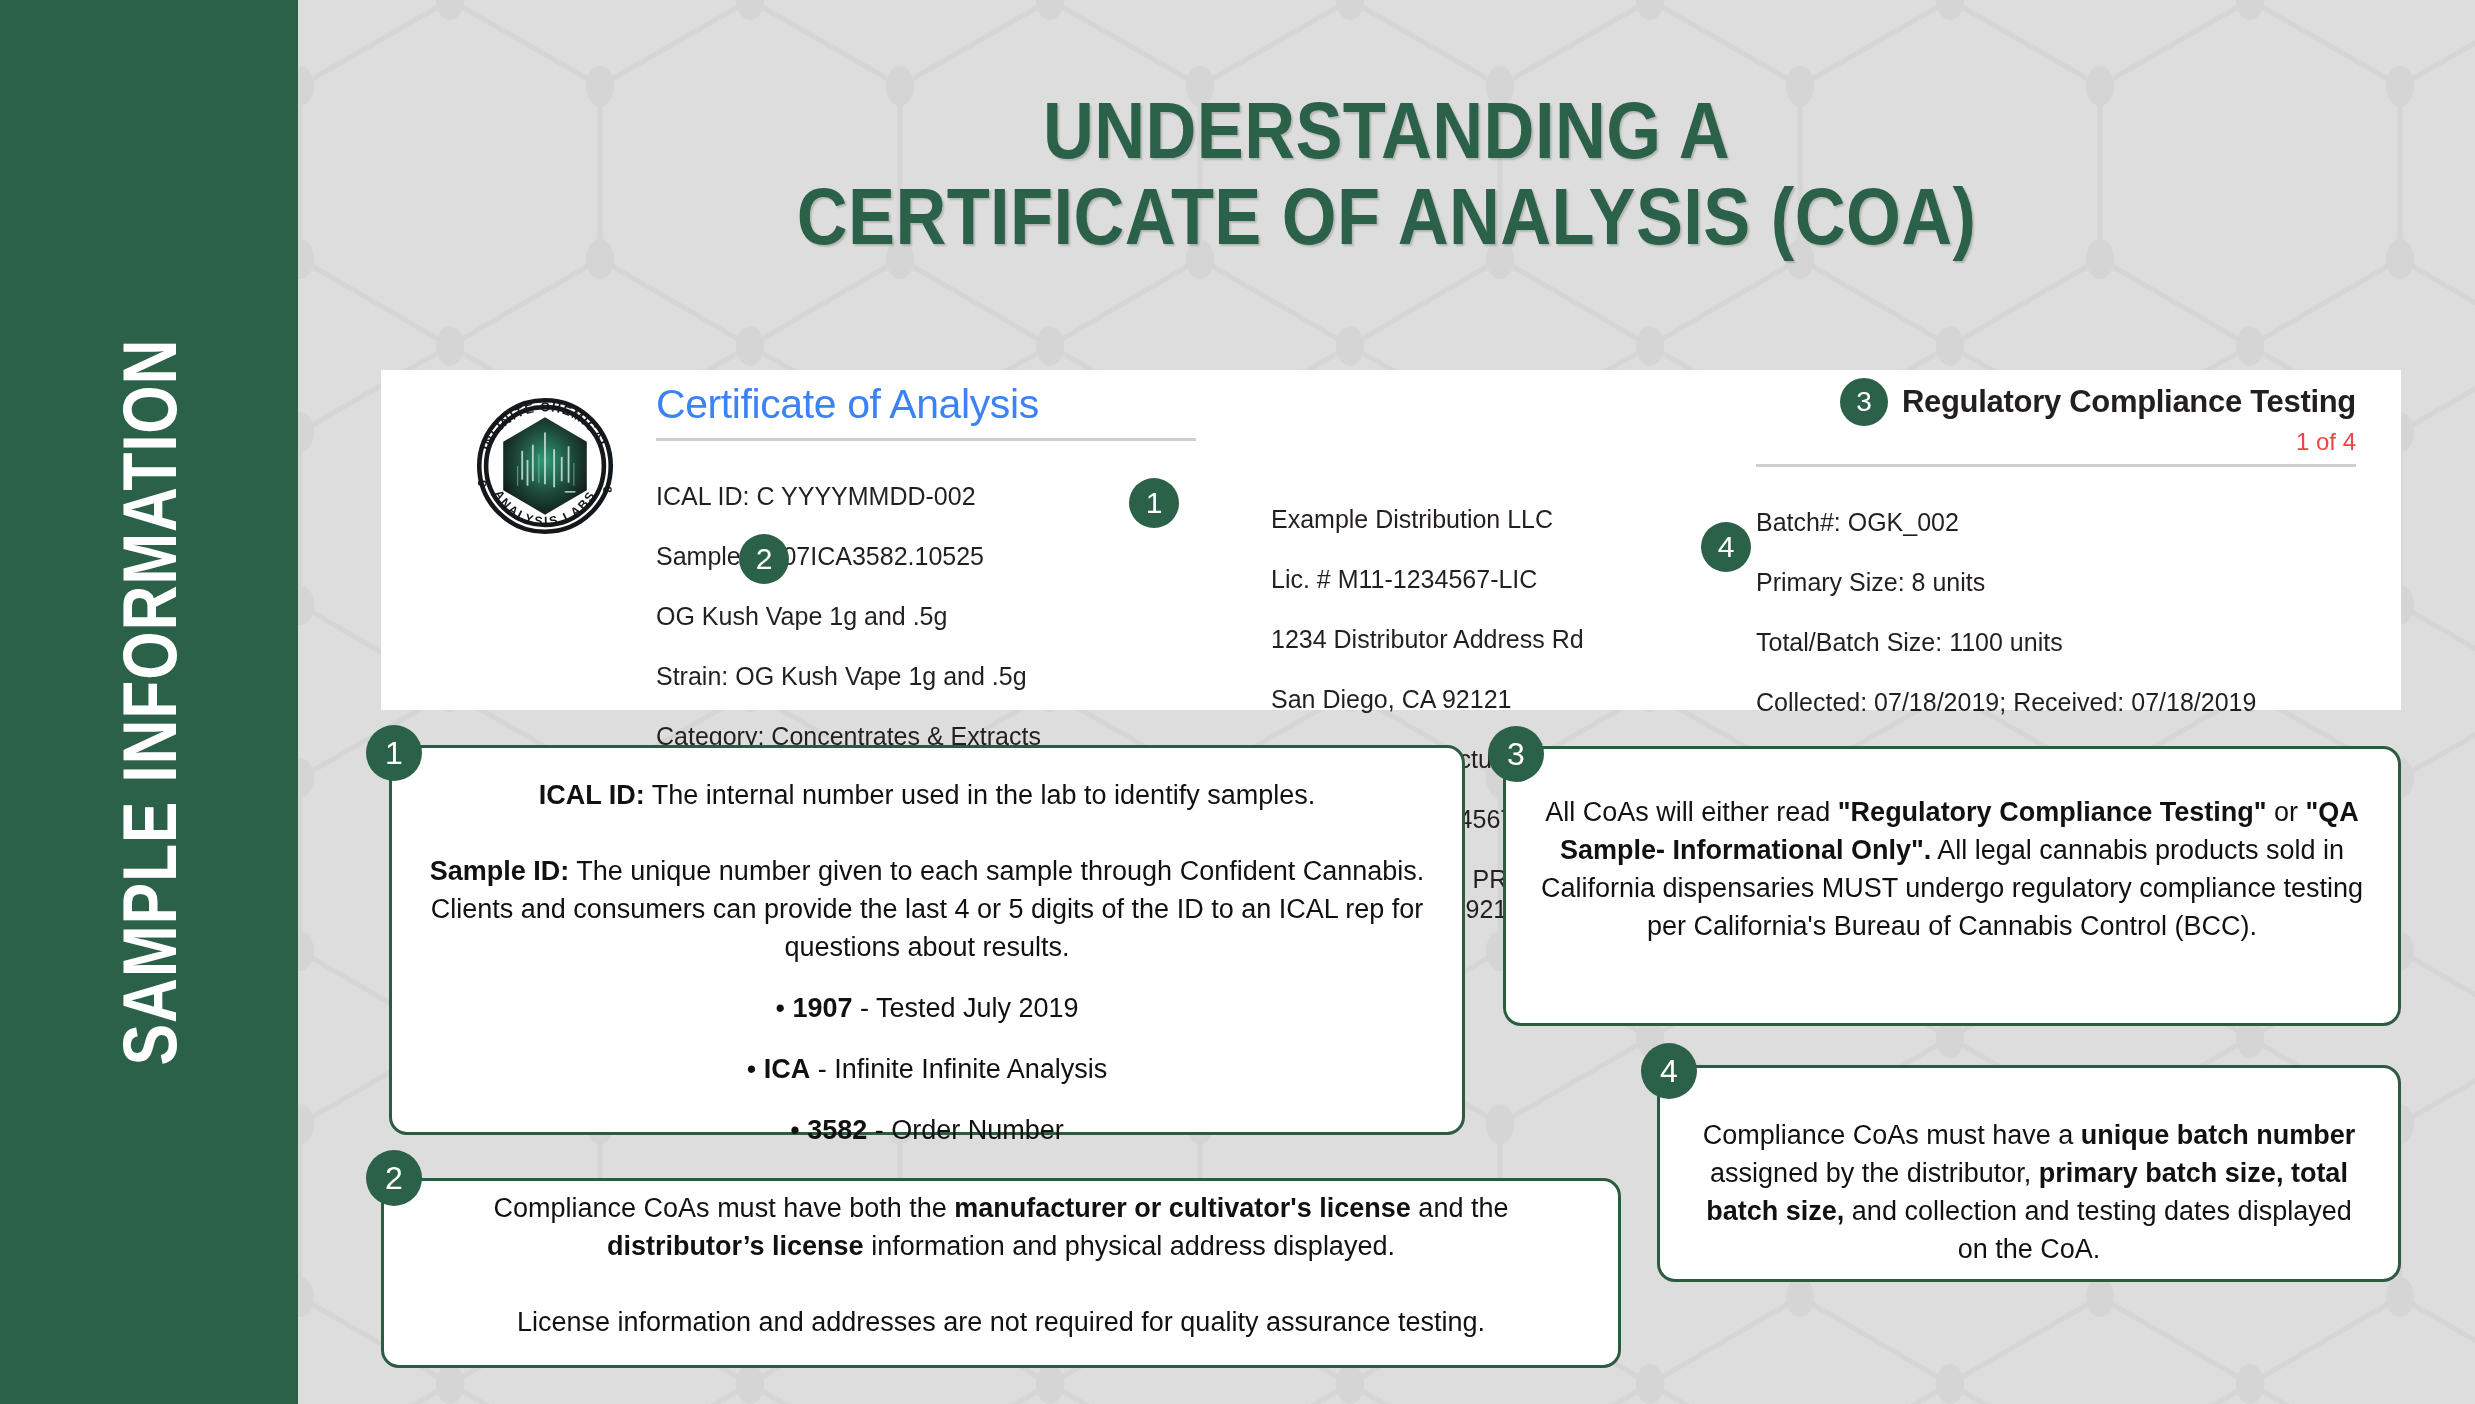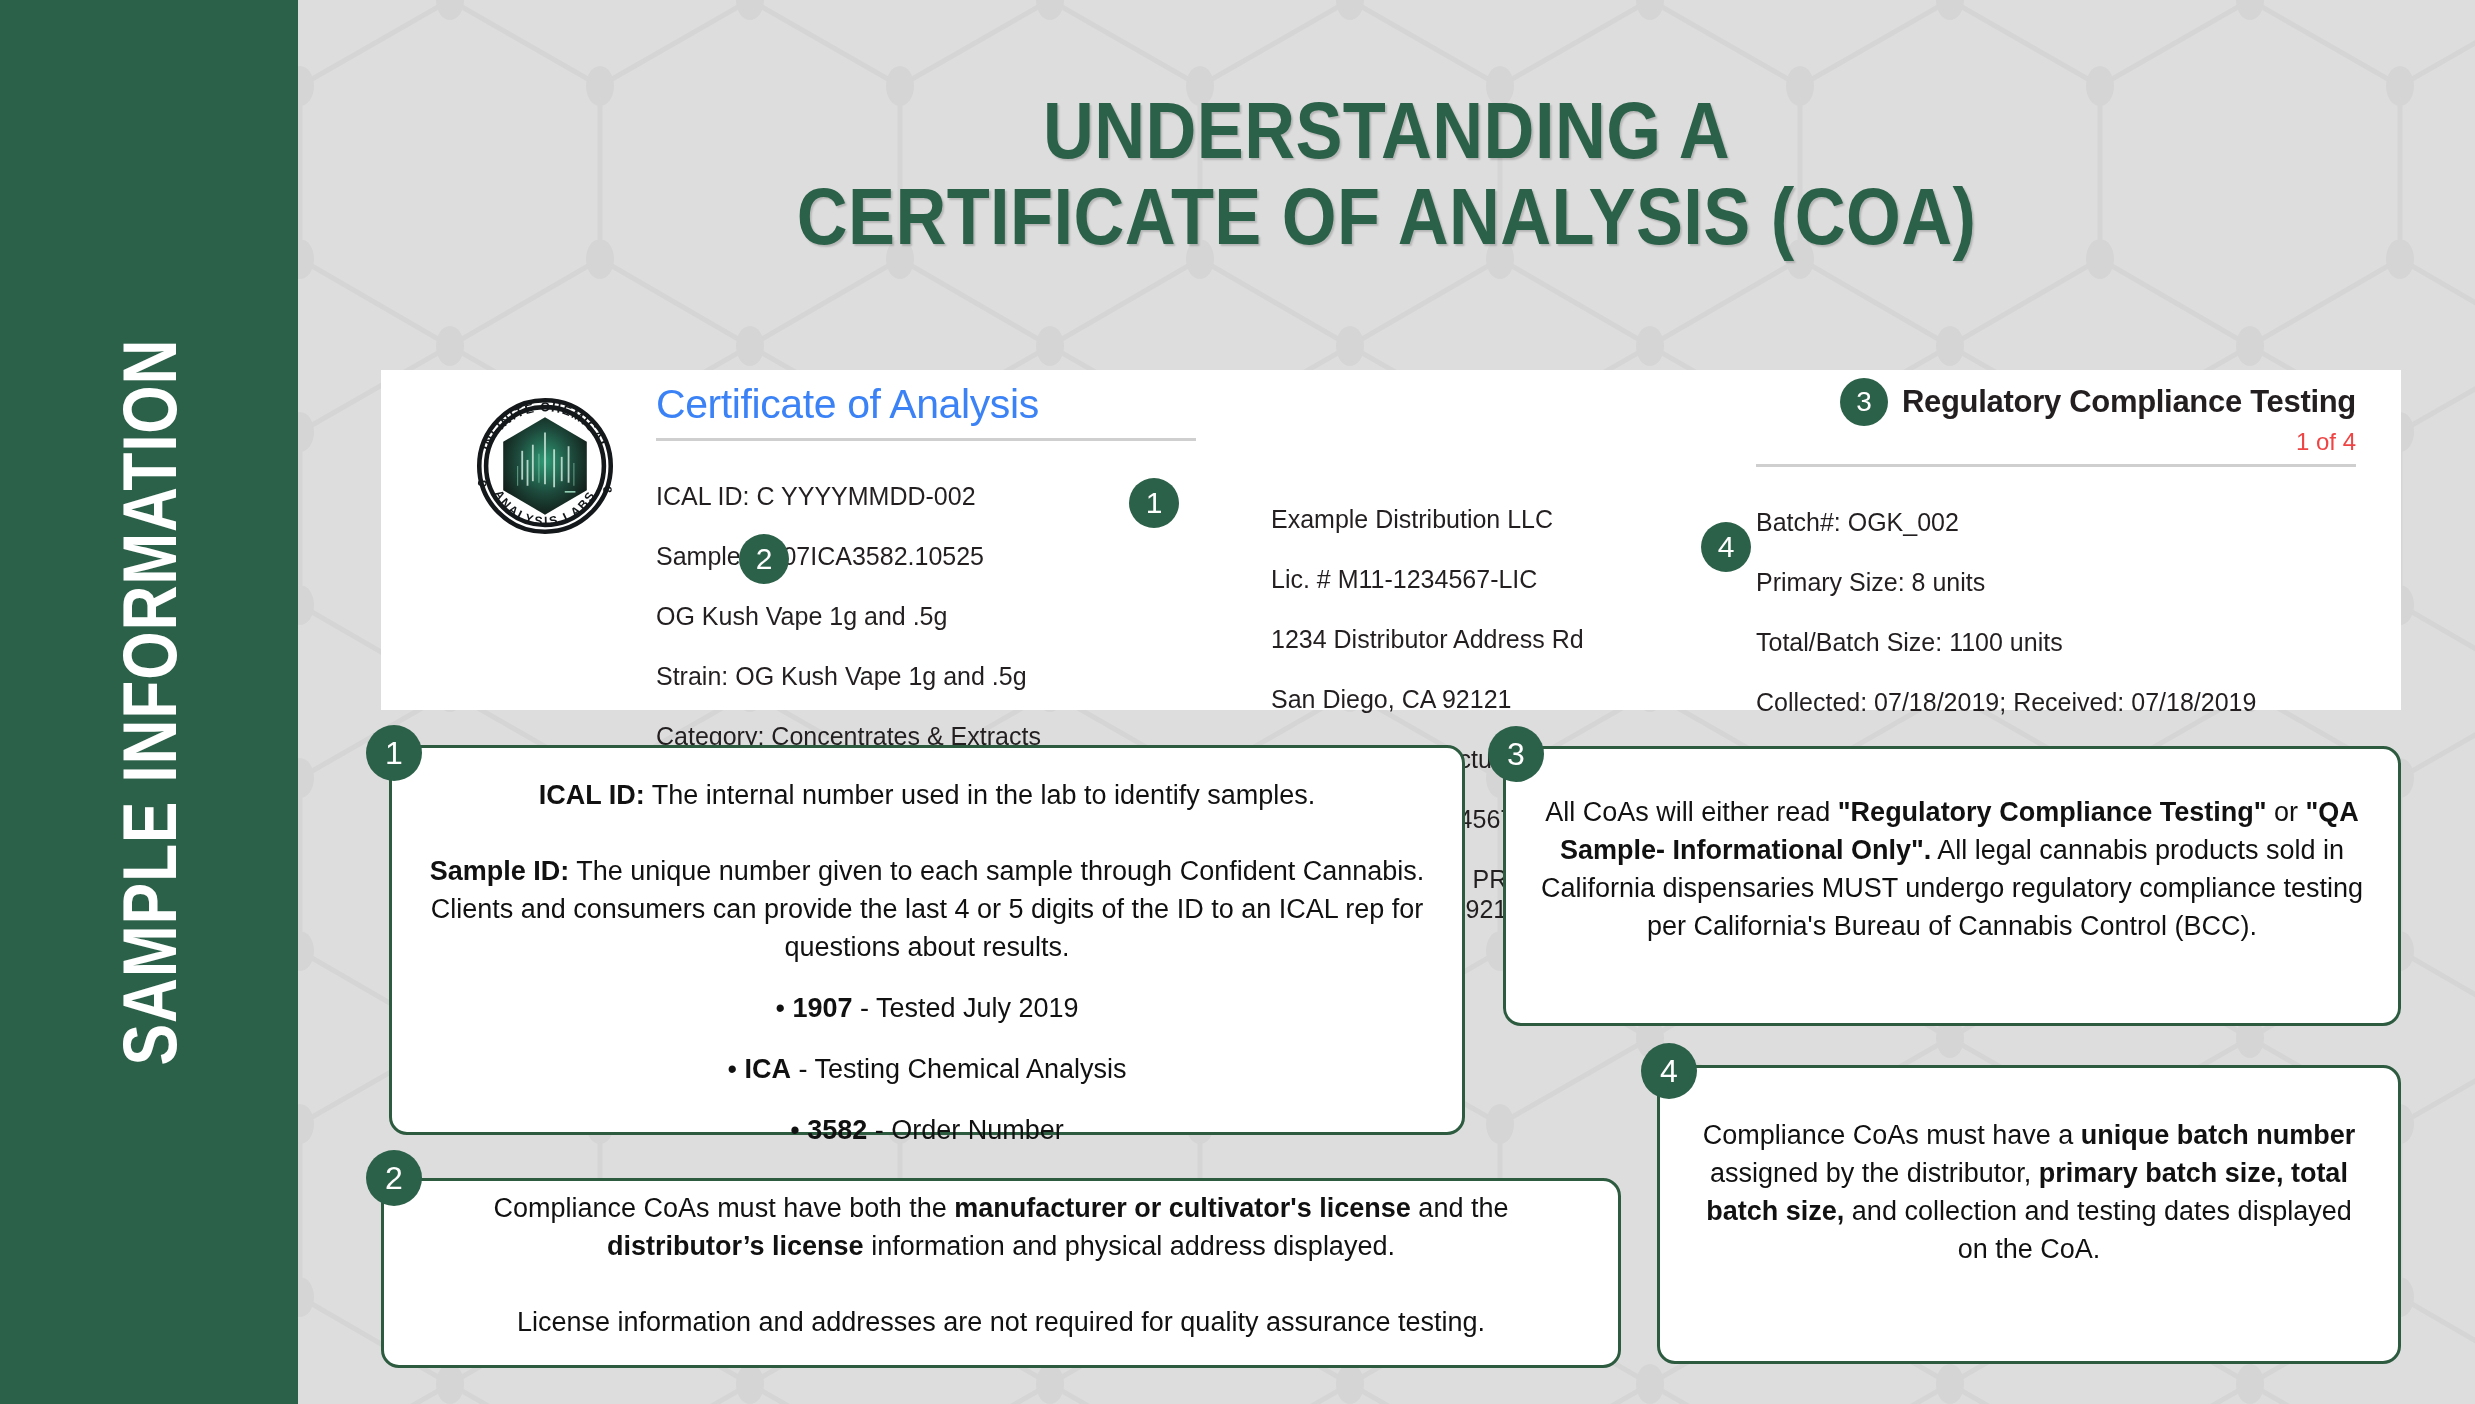--- a/index.html
+++ b/index.html
@@ -199,21 +199,21 @@
   #callout-1 .callout-body { padding-top: 28px; }
 
   #callout-2 { left: 381px; top: 1178px; width: 1240px; height: 190px; }
   #badge-2   { left: 366px; top: 1150px; }
   #callout-2 .callout-body { padding-top: 8px; }
 
   #callout-3 { left: 1503px; top: 746px; width: 898px; height: 280px; }
   #badge-3   { left: 1488px; top: 726px; }
   #callout-3 .callout-body { padding-top: 44px; }
 
-  #callout-4 { left: 1657px; top: 1065px; width: 744px; height: 299px; }
+  #callout-4 { left: 1657px; top: 1065px; width: 744px; height: 217px; }
   #badge-4   { left: 1641px; top: 1043px; }
   #callout-4 .callout-body { padding-top: 48px; }
 
   .bullet-list {
     margin-top: 4px;
     text-align: center;
   }
   .bullet-list .bl {
     text-align: center;
     margin-top: 23px;
@@ -350,21 +350,21 @@
     <div class="callout-body">
       <p>
         <b>ICAL ID:</b><span> The internal number used in the lab to identify samples.</span>
       </p>
       <div class="spacer"></div>
       <p>
         <b>Sample ID:</b><span> The unique number given to each sample through Confident Cannabis. Clients and consumers can provide the last 4 or 5 digits of the ID to an ICAL rep for questions about results.</span>
       </p>
       <div class="bullet-list">
         <div class="bl">•&nbsp;<span class="lead">1907</span><span> - Tested July 2019</span></div>
-        <div class="bl">•&nbsp;<span class="lead">ICA</span><span> - Testing Chemical Analysis</span></div>
+        <div class="bl">•&nbsp;<span class="lead">ICA</span><span> - Infinite Infinite Analysis</span></div>
         <div class="bl">•&nbsp;<span class="lead">3582</span><span> - Order Number</span></div>
       </div>
     </div>
   </div>
   <div class="callout-badge" id="badge-1">1</div>
 
   <div class="callout" id="callout-2">
     <div class="callout-body">
       <p>
         <span>Compliance CoAs must have both the </span><b>manufacturer or cultivator's license</b><span> and the </span><b>distributor’s license</b><span> information and physical address displayed.</span>

